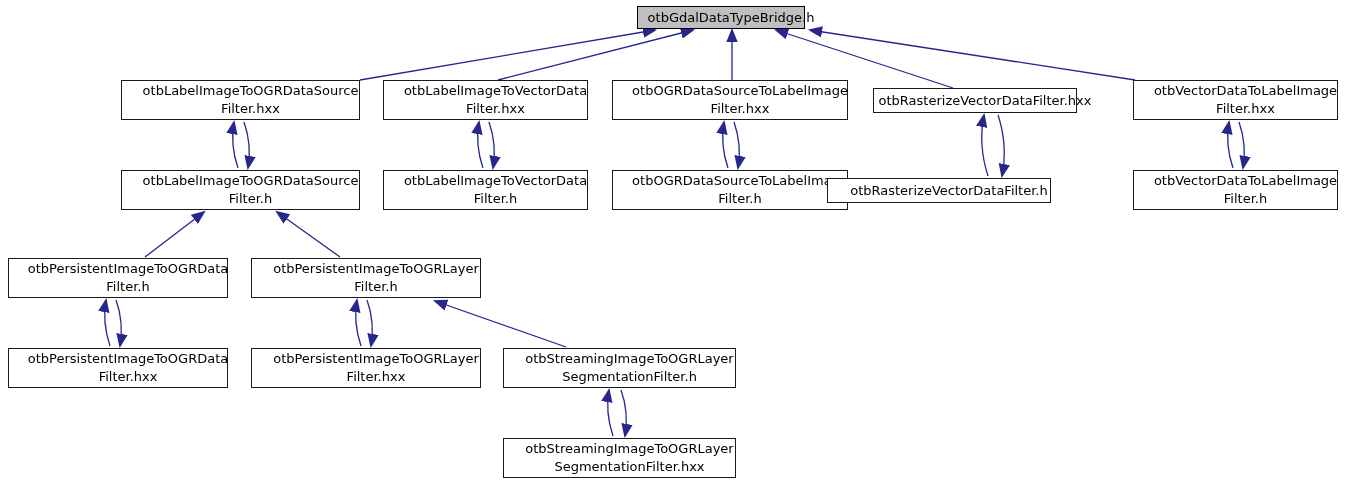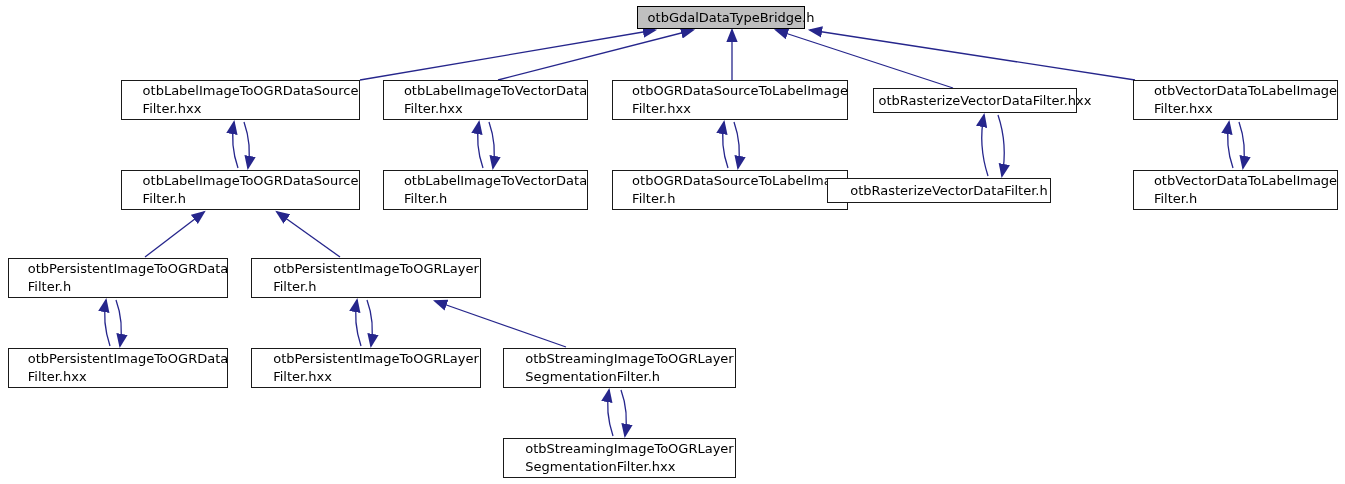--- a/index.html
+++ b/index.html
@@ -14,21 +14,21 @@
   svg.edges path{fill:none;stroke:#26268c;stroke-width:1.3px;}
   .node{
     position:absolute;
     box-sizing:border-box;
     border:1px solid #1a1a1a;
     background:#ffffff;
     color:#000000;
     font-size:13px;
     line-height:1.35;
     display:flex;align-items:center;justify-content:center;
-    text-align:left;
+    text-align:center;
     white-space:pre-line;
     cursor:pointer;
     padding-left:20px;
   }
   .node.root{
     background:#bfbfbf;
     border:1.5px solid #000000;
     cursor:default;
   }
 </style>

